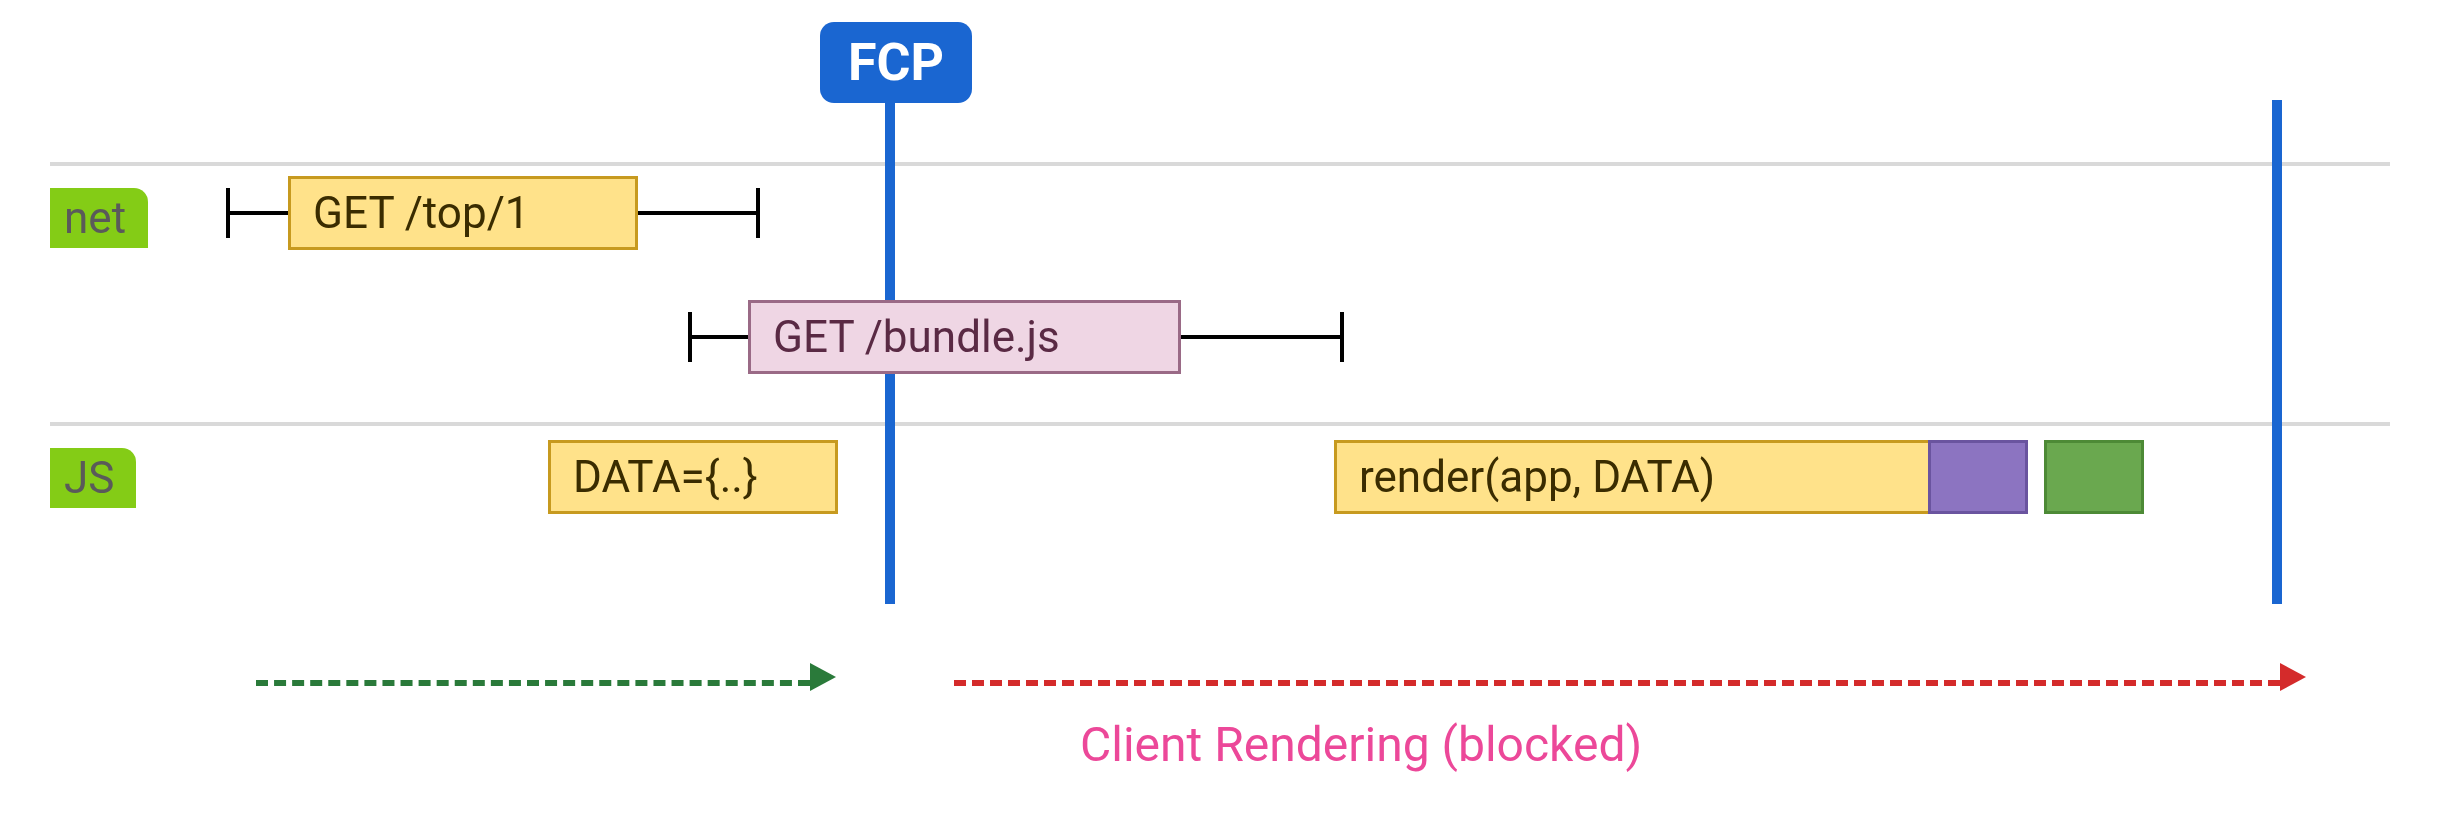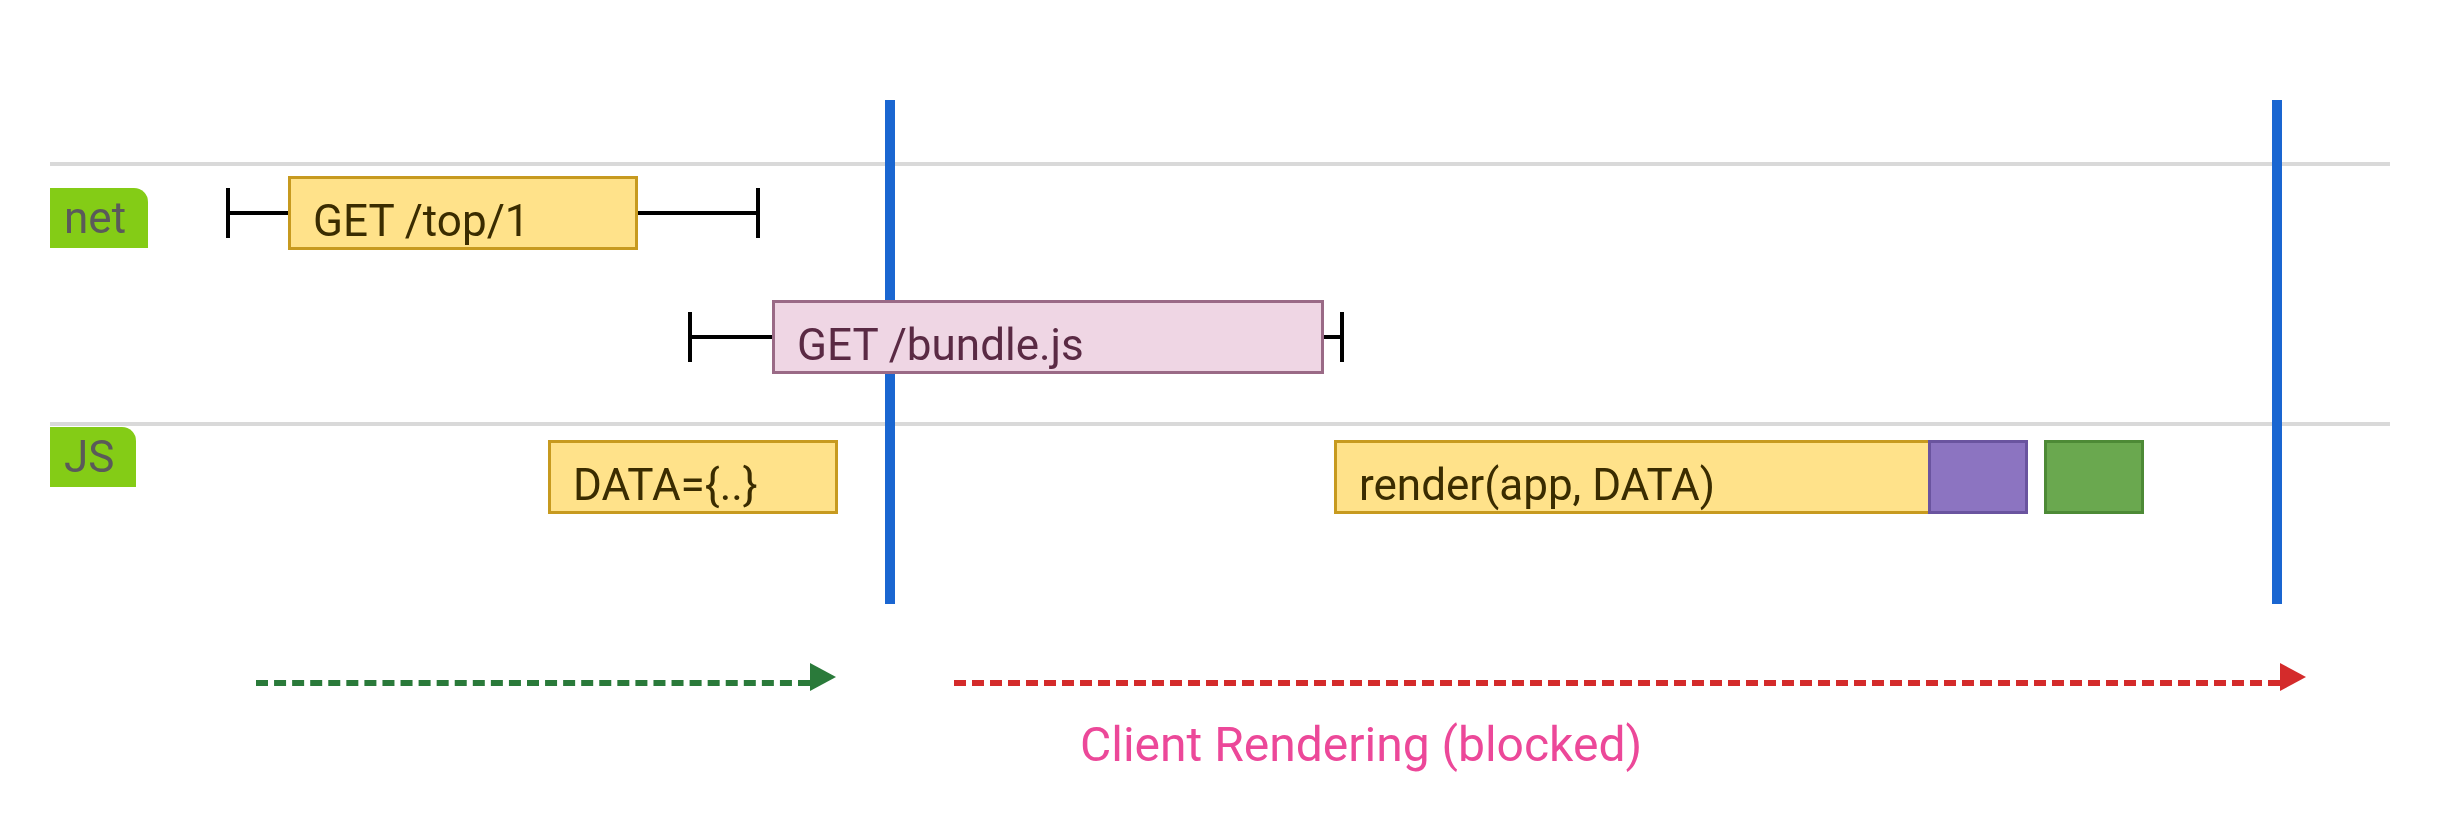--- a/index.html
+++ b/index.html
@@ -51,21 +51,21 @@
   .marker-line {
     width: 10px;
     background: #1a66d1;
   }
 
   
   .box {
     border: 3px solid;
     font-size: 44px;
     display: flex;
-    align-items: flex-end;
+    align-items: center;
     padding: 0 22px;
     height: 74px;
   }
   .box.amber { background: #ffe28a; border-color: #c79a1f; color: #3a2c00; }
   .box.pink  { background: #efd6e4; border-color: #9a6a86; color: #5a2a44; }
   .box.purple{ background: #8c74c1; border-color: #6a549f; }
   .box.green { background: #6aa84f; border-color: #4d8a36; }
 
   
   .whisker {
@@ -99,37 +99,38 @@
 </style>
 </head>
 <body>
 
 <div class="canvas">
 
   <div class="abs hline" style="top:162px"></div>
   <div class="abs hline" style="top:422px"></div>
 
   <div class="abs track-label" style="left:50px; top:160px">net</div>
-  <div class="abs track-label" style="left:50px; top:399px">JS</div>
+  <div class="abs track-label" style="left:50px; top:420px">JS</div>
 
   <div class="abs marker-line" style="left:885px; top:100px; height:504px"></div>
+  <div class="abs marker-pill" style="left:820px; top:22px">FCP</div>
 
   <div class="abs marker-line" style="left:2272px; top:100px; height:504px"></div>
 
   <div class="abs whisker" style="left:226px; top:211px; width:534px"></div>
   <div class="abs whisker-cap" style="left:226px; top:188px; height:50px"></div>
   <div class="abs whisker-cap" style="left:756px; top:188px; height:50px"></div>
   <div class="abs box amber" style="left:288px; top:176px; width:350px">
     <span>GET /top/1</span>
   </div>
 
   <div class="abs whisker" style="left:688px; top:335px; width:656px"></div>
   <div class="abs whisker-cap" style="left:688px; top:312px; height:50px"></div>
   <div class="abs whisker-cap" style="left:1340px; top:312px; height:50px"></div>
-  <div class="abs box pink" style="left:772px; top:300px; width:552px">
+  <div class="abs box pink" style="left:748px; top:300px; width:433px">
     <span>GET /bundle.js</span>
   </div>
 
   <div class="abs box amber" style="left:548px; top:440px; width:290px">
     <span>DATA={..}</span>
   </div>
   <div class="abs box amber" style="left:1334px; top:440px; width:680px">
     <span>render(app, DATA)</span>
   </div>
   <div class="abs box purple" style="left:1928px; top:440px; width:100px; padding:0"></div>

